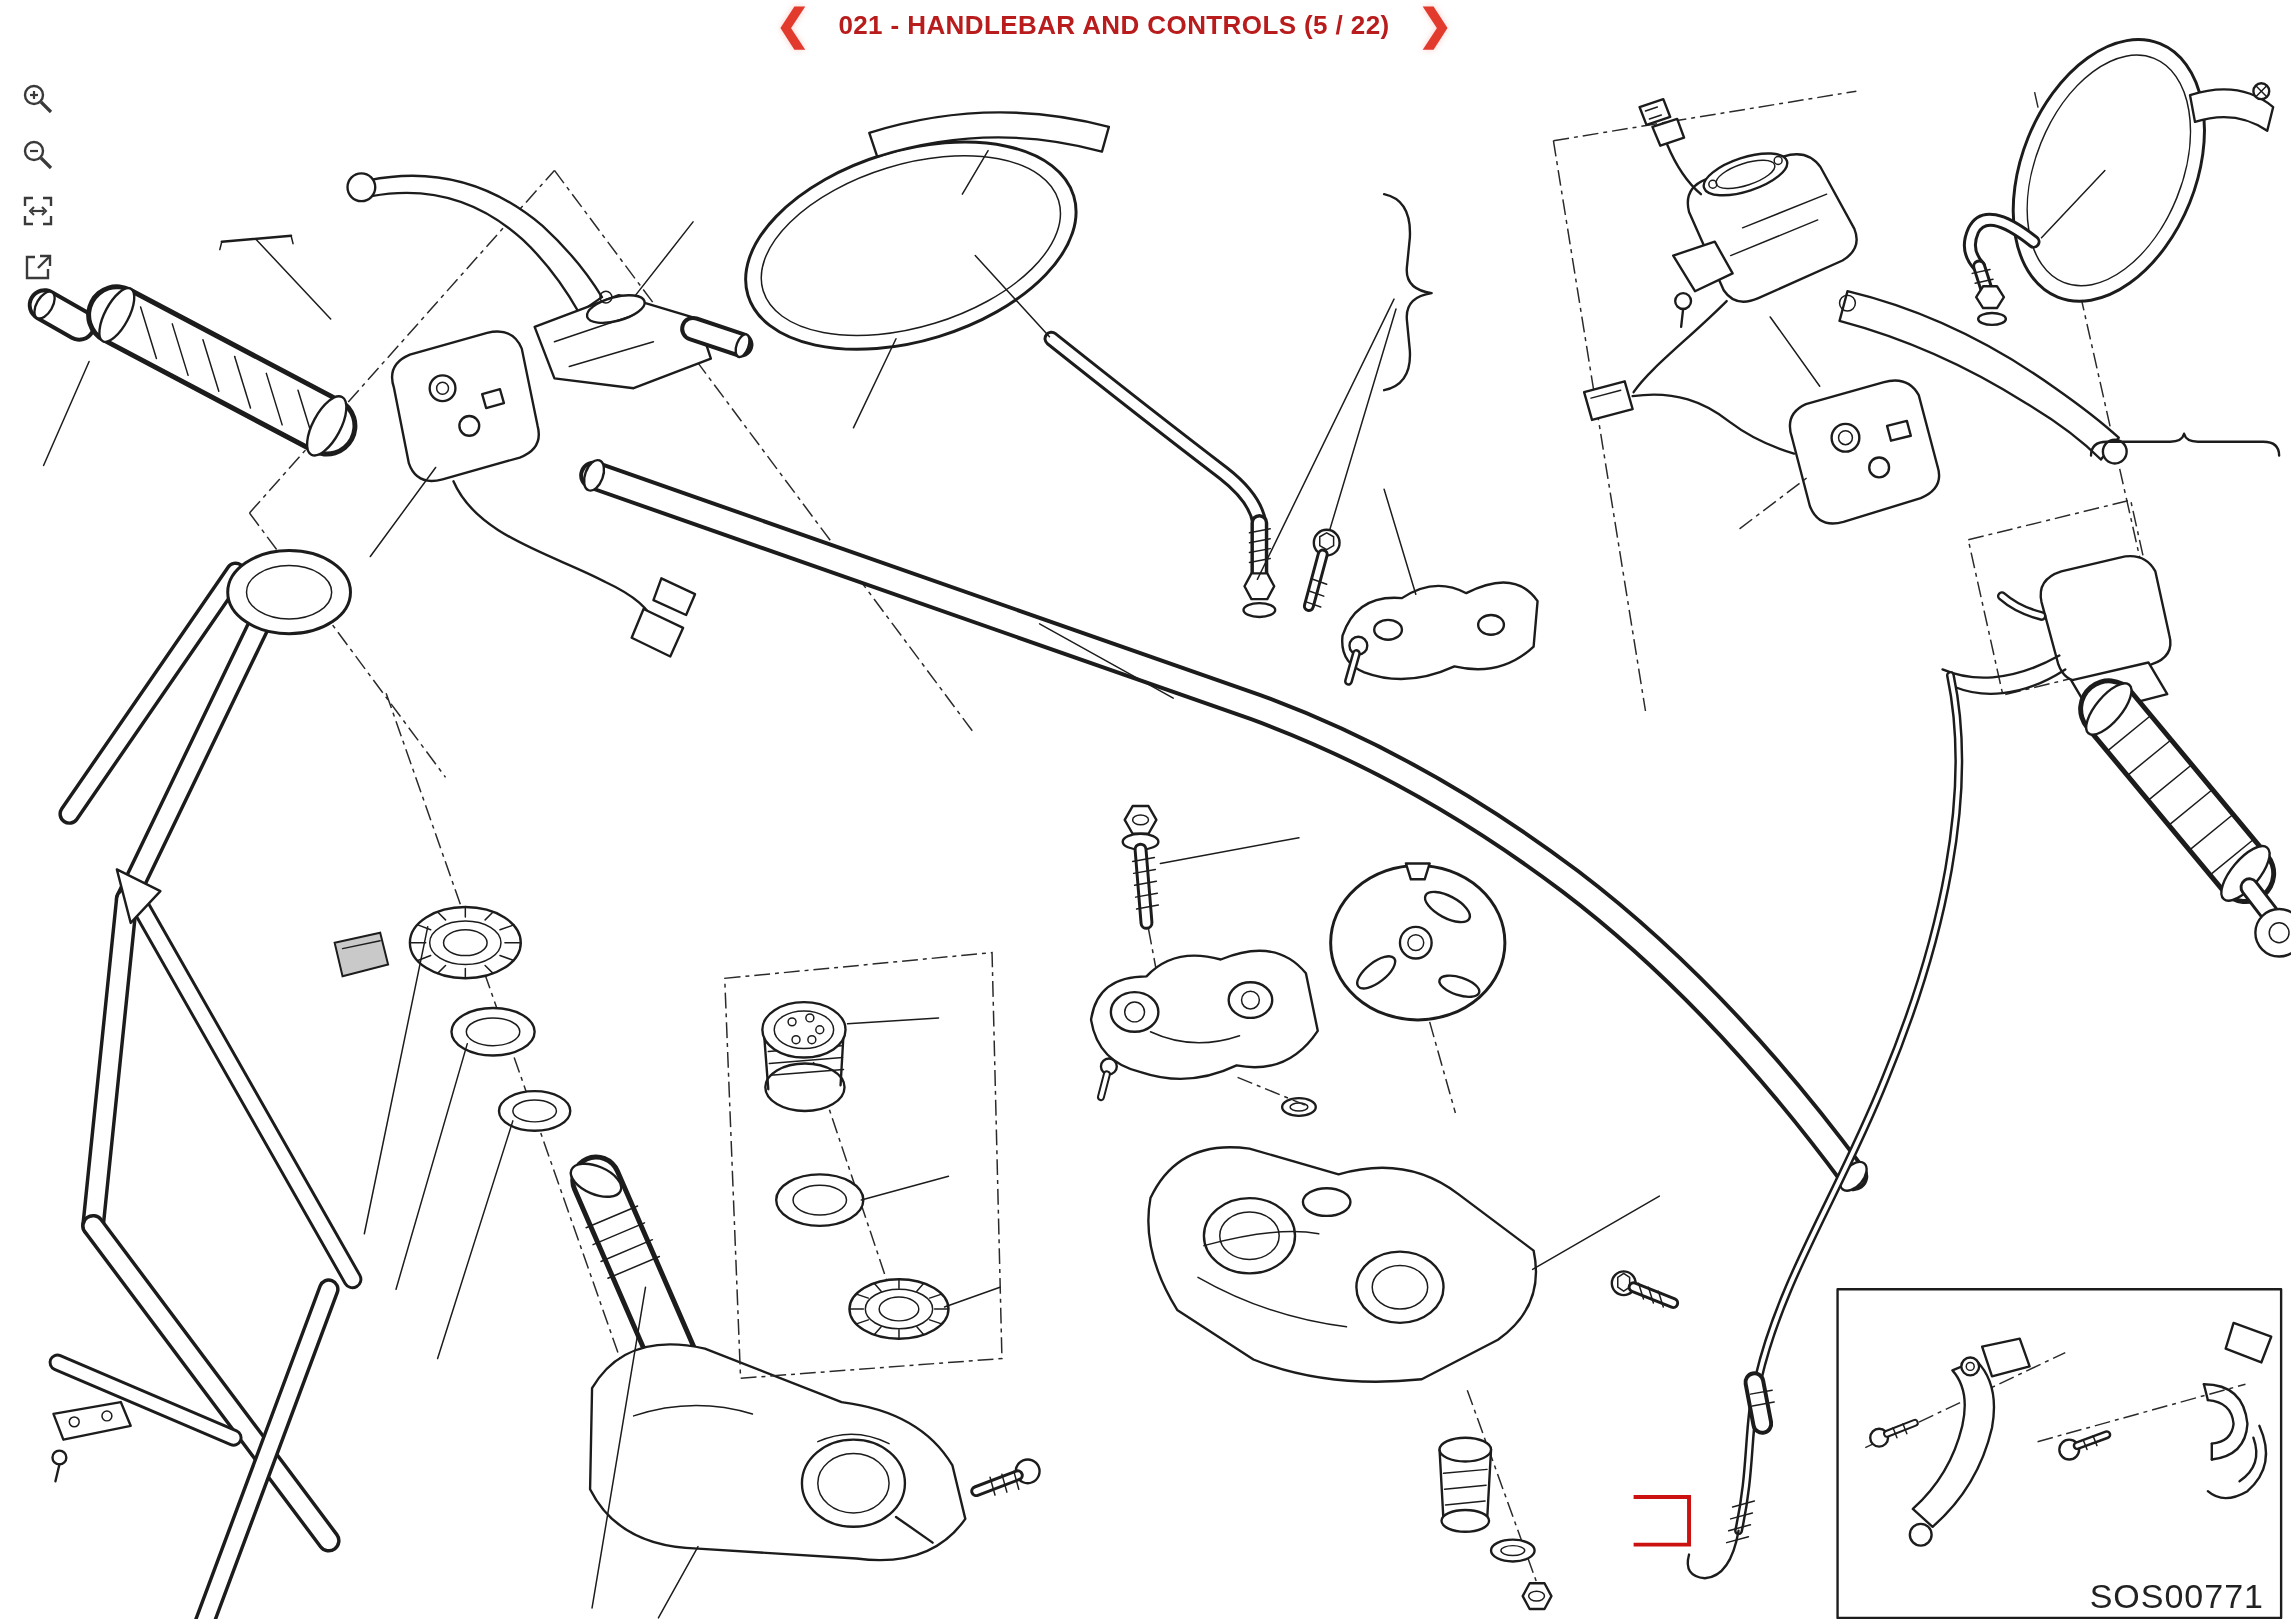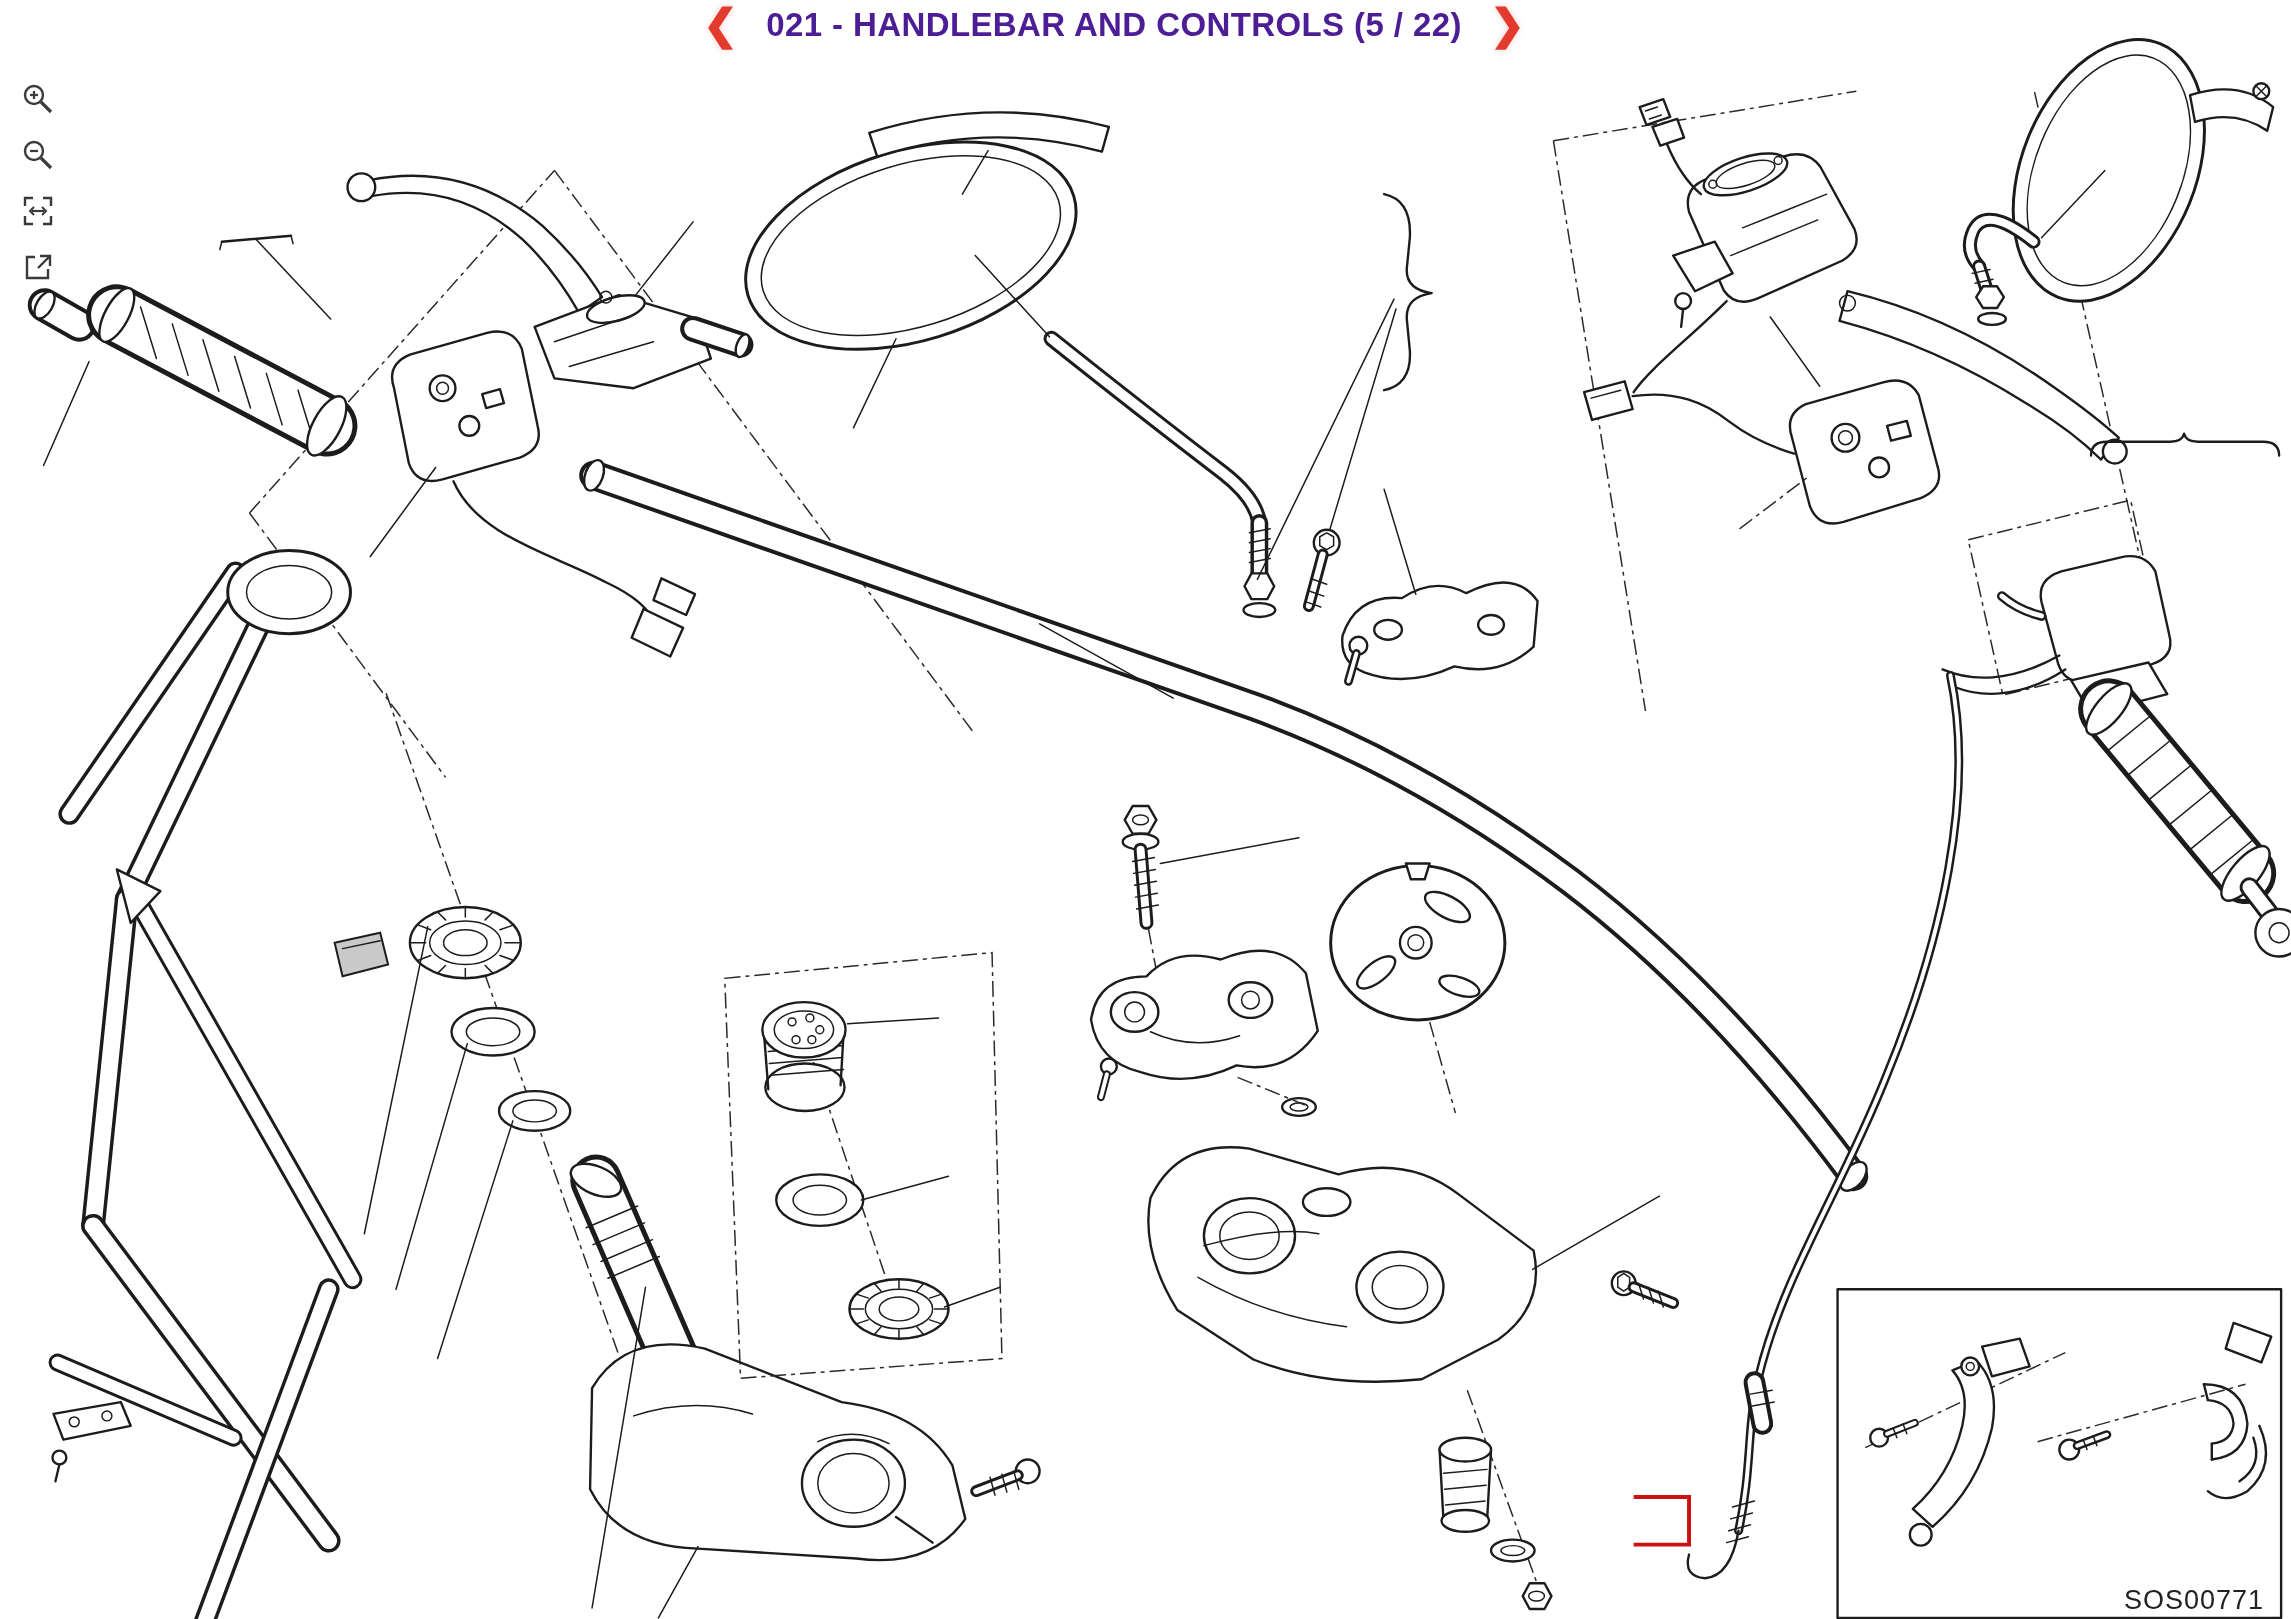--- a/index.html
+++ b/index.html
@@ -3,29 +3,29 @@
 <meta charset="utf-8">
 <style>
   html,body{margin:0;padding:0;background:#fff;}
   .stage{position:relative;width:2292px;height:1620px;background:#ffffff;overflow:hidden;
          font-family:"Liberation Sans",sans-serif;}
   
   .header{position:absolute;top:4px;left:0;width:2228px;display:flex;justify-content:center;
           align-items:center;gap:28px;z-index:6;}
   .chev{font-size:42px;line-height:1;color:#e23b2e;cursor:pointer;user-select:none;
         font-weight:bold;text-shadow:0 0 6px rgba(226,59,46,.25);}
-  .title{font-size:33px;font-weight:600;color:#4c1d95;letter-spacing:0.4px;white-space:nowrap;}
+  .title{font-size:26px;font-weight:600;color:#b91c1c;letter-spacing:0.4px;white-space:nowrap;}
   
   .toolbar{position:absolute;left:18px;top:79px;display:flex;flex-direction:column;gap:16px;z-index:6;}
   .tool-btn{width:40px;height:40px;display:flex;align-items:center;justify-content:center;cursor:pointer;}
   .tool-btn svg{display:block;}
   
   .viewport{position:absolute;inset:0;z-index:1;}
   .viewport svg{position:absolute;left:0;top:0;}
-  .code{position:absolute;right:28px;bottom:4px;z-index:7;font-size:27px;color:#222;
+  .code{position:absolute;right:28px;bottom:4px;z-index:7;font-size:34px;color:#222;
         letter-spacing:1px;font-weight:500;}
   
   .k{stroke:#1c1c1c;fill:none;stroke-width:2.4;stroke-linecap:round;stroke-linejoin:round;}
   .kt{stroke:#1c1c1c;fill:none;stroke-width:1.5;stroke-linecap:round;stroke-linejoin:round;}
   .kw{fill:#fff;stroke:#1c1c1c;stroke-width:2.4;stroke-linejoin:round;}
   .kw3{fill:#fff;stroke:#1c1c1c;stroke-width:3;stroke-linejoin:round;}
   .dd{stroke:#2a2a2a;fill:none;stroke-width:1.5;stroke-dasharray:16 5 4 5;}
   .to{stroke:#1c1c1c;fill:none;stroke-linecap:round;}
   .ti{stroke:#fff;fill:none;stroke-linecap:round;}
   .red{stroke:#cc1111;fill:none;stroke-width:4;stroke-linecap:square;}

